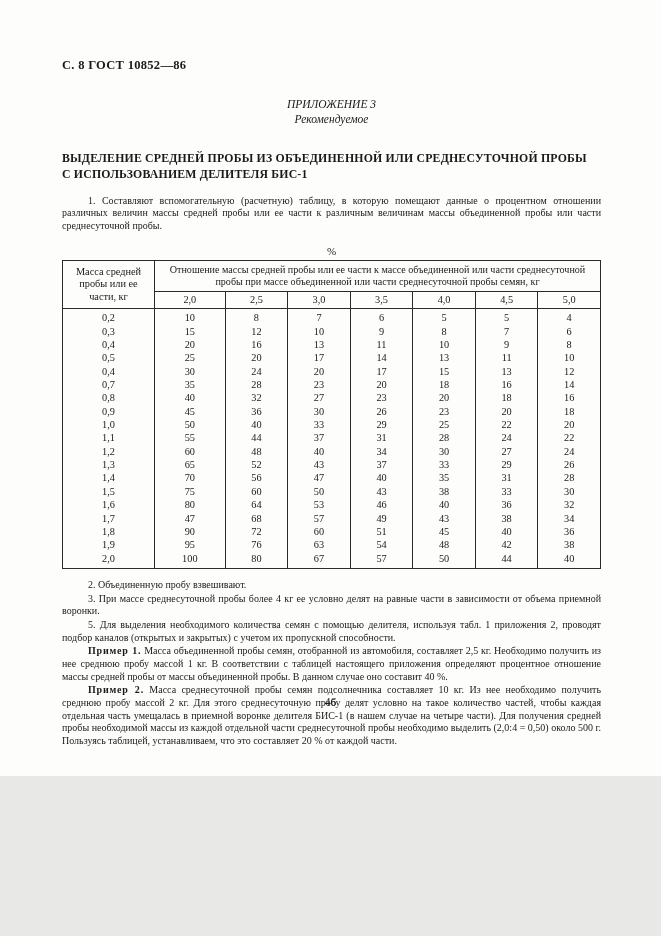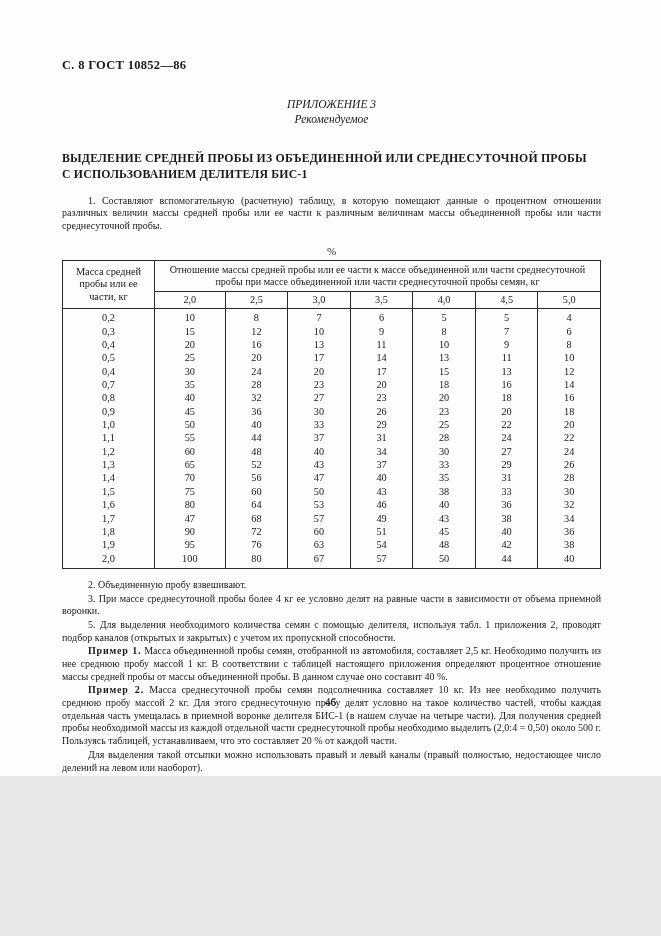--- a/index.html
+++ b/index.html
@@ -313,17 +313,16 @@
 
   <p class="body-par">2. Объединенную пробу взвешивают.</p>
   <p class="body-par">3. При массе среднесуточной пробы более 4 кг ее условно делят на равные части в зависимости от объема приемной воронки.</p>
   <p class="body-par">5. Для выделения необходимого количества семян с помощью делителя, используя табл. 1 приложения 2, проводят подбор каналов (открытых и закрытых) с учетом их пропускной способности.</p>
 
   <p class="body-par"><b>Пример 1.</b><span> Масса объединенной пробы семян, отобранной из автомобиля, составляет 2,5 кг. Необходимо получить из нее среднюю пробу массой 1 кг. В соответствии с таблицей настоящего приложения определяют процентное отношение массы средней пробы от массы объединенной пробы. В данном случае оно составит 40 %.</span></p>
 
 
   <p class="body-par"><b>Пример 2.</b><span> Масса среднесуточной пробы семян подсолнечника составляет 10 кг. Из нее необходимо получить среднюю пробу массой 2 кг. Для этого среднесуточную пробу делят условно на такое количество частей, чтобы каждая отдельная часть умещалась в приемной воронке делителя БИС-1 (в нашем случае на четыре части). Для получения средней пробы необходимой массы из каждой отдельной части среднесуточной пробы необходимо выделить (2,0:4 = 0,50) около 500 г. Пользуясь таблицей, устанавливаем, что это составляет 20 % от каждой части.</span></p>
 
-  <p class="body-par">Для выделения такой отсыпки можно использовать правый и левый каналы (правый полностью, недостающее число делений на левом или наоборот).</p>
 
   <div class="page-number">46</div>
 
 </div>
 
 </body></html>

